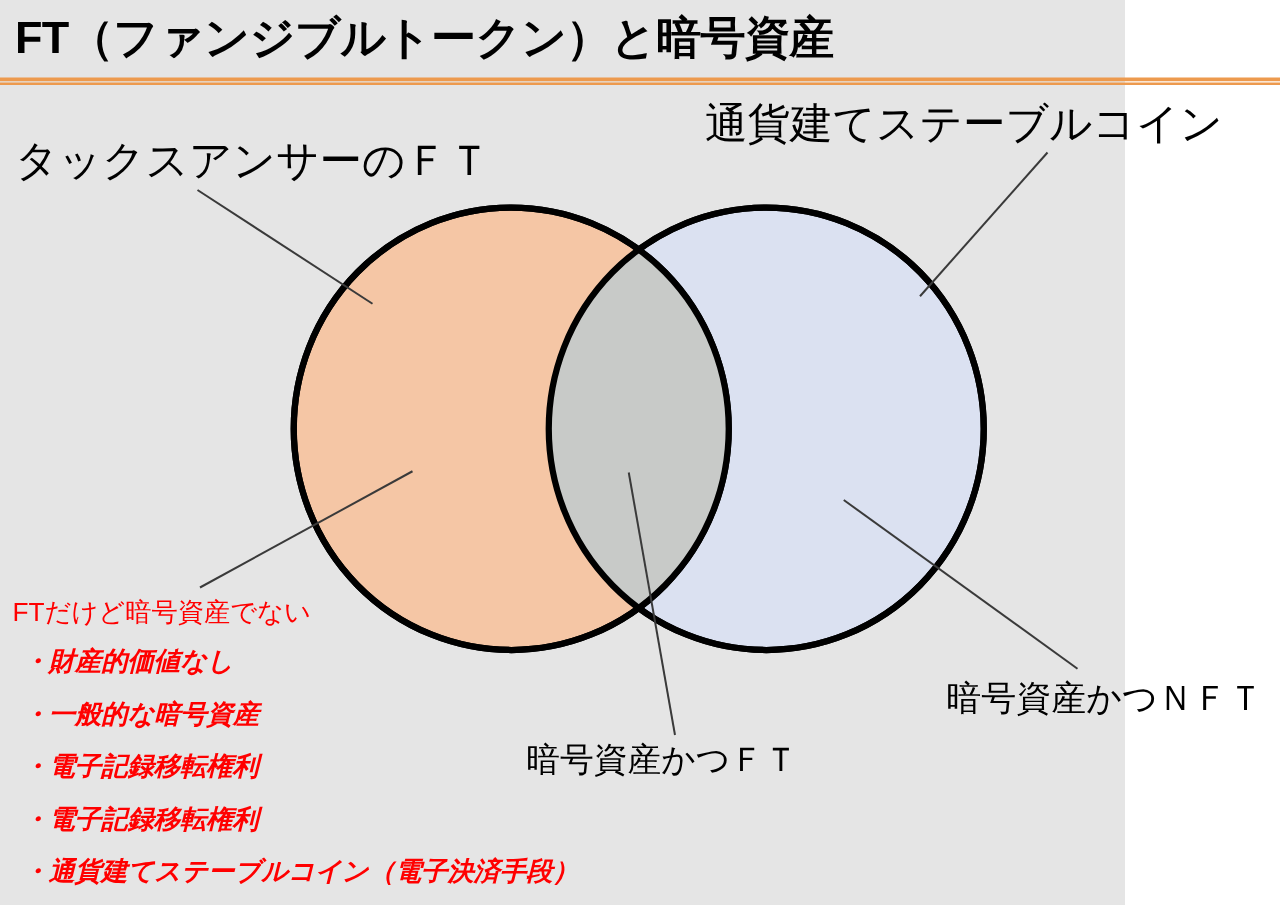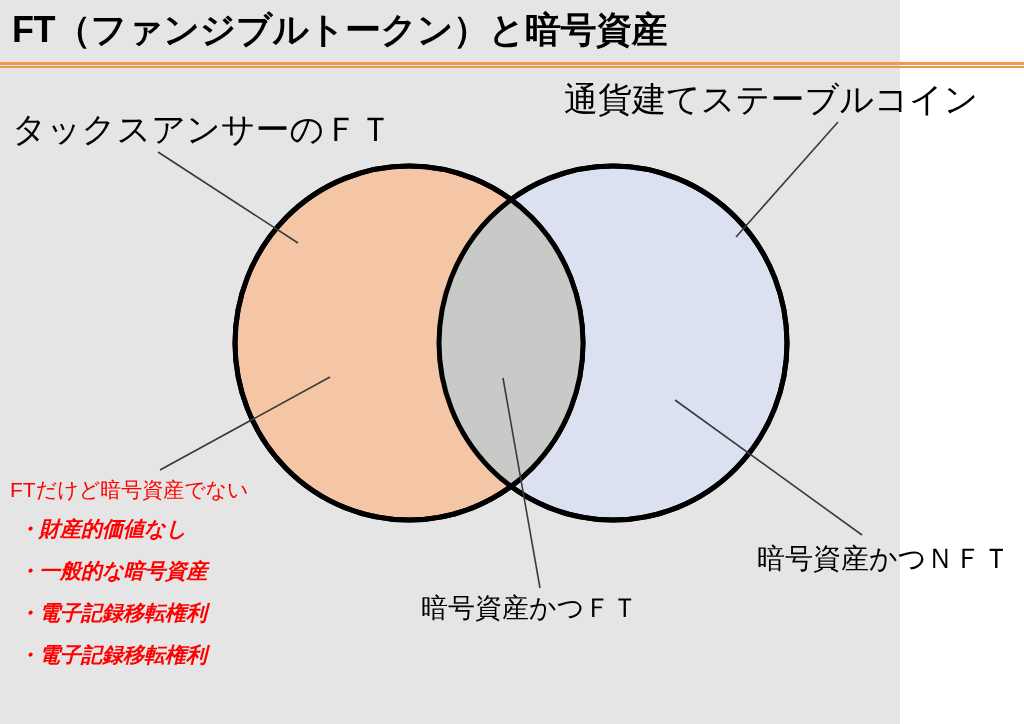--- a/index.html
+++ b/index.html
@@ -172,16 +172,17 @@
     <span class="l1">暗号資産かつＦＴ</span>
   </div>
 
   <div class="redbox">
     <div class="head">FTだけど暗号資産でない</div>
     <ul>
       <li>・財産的価値なし</li>
       <li>・一般的な暗号資産</li>
       <li>・電子記録移転権利</li>
       <li>・電子記録移転権利</li>
+      <li>・通貨建てステーブルコイン（電子決済手段）</li>
     </ul>
   </div>
 
 </div>
 
 </body></html>

